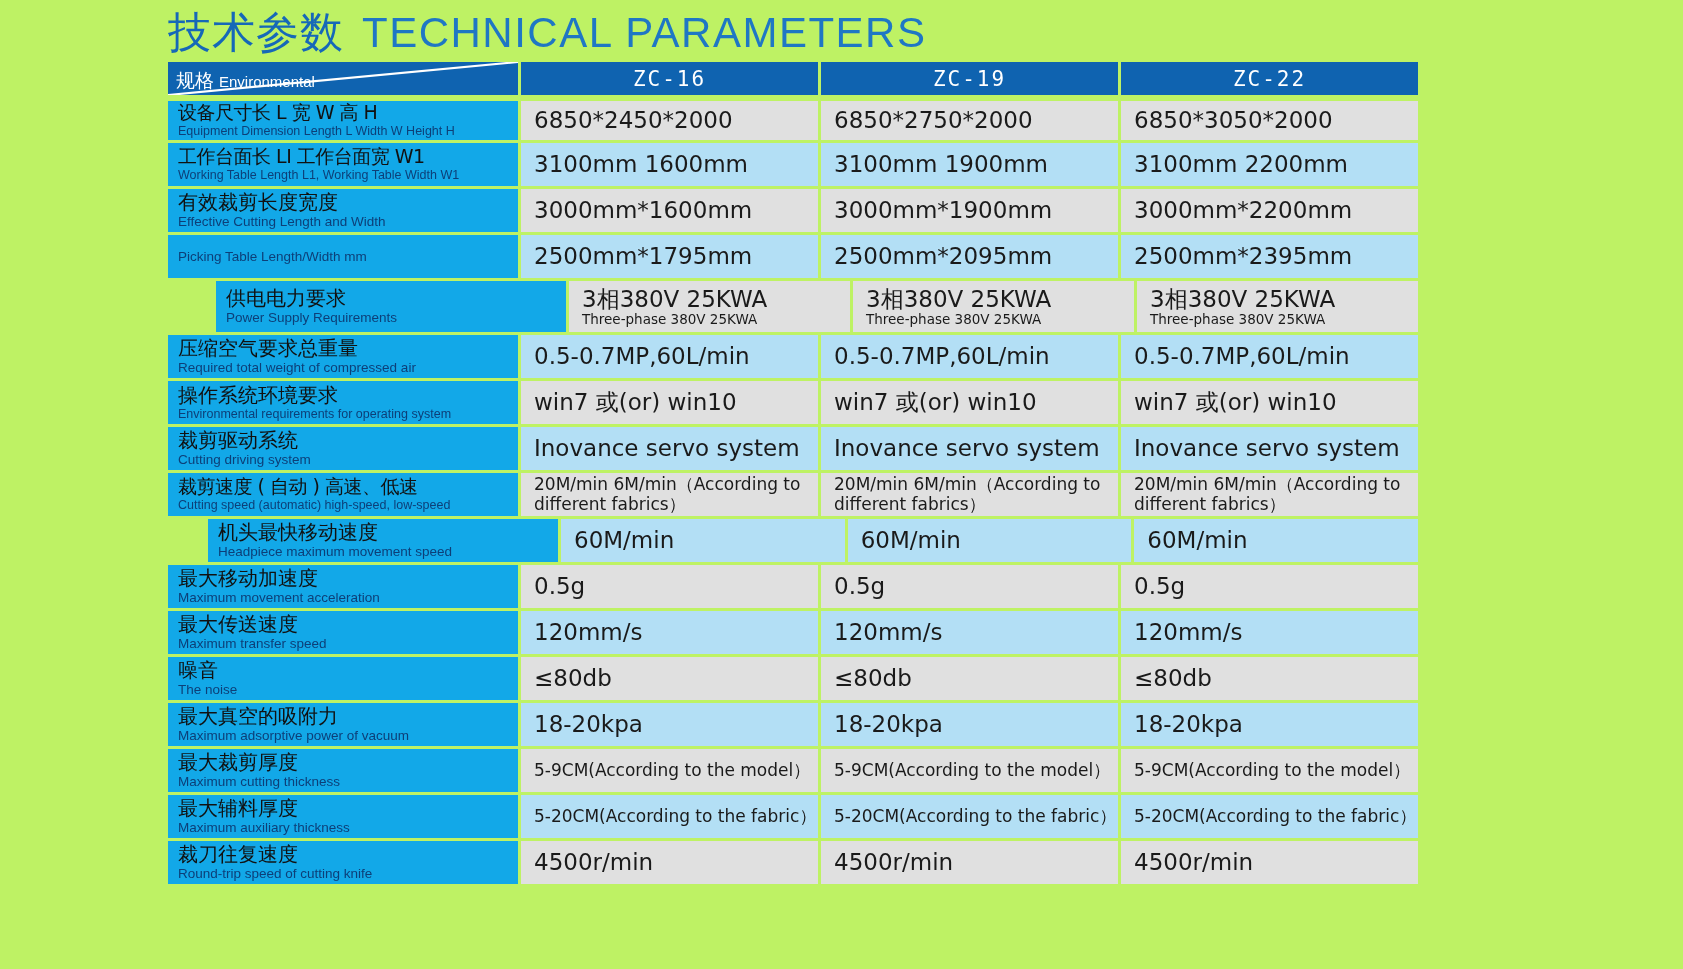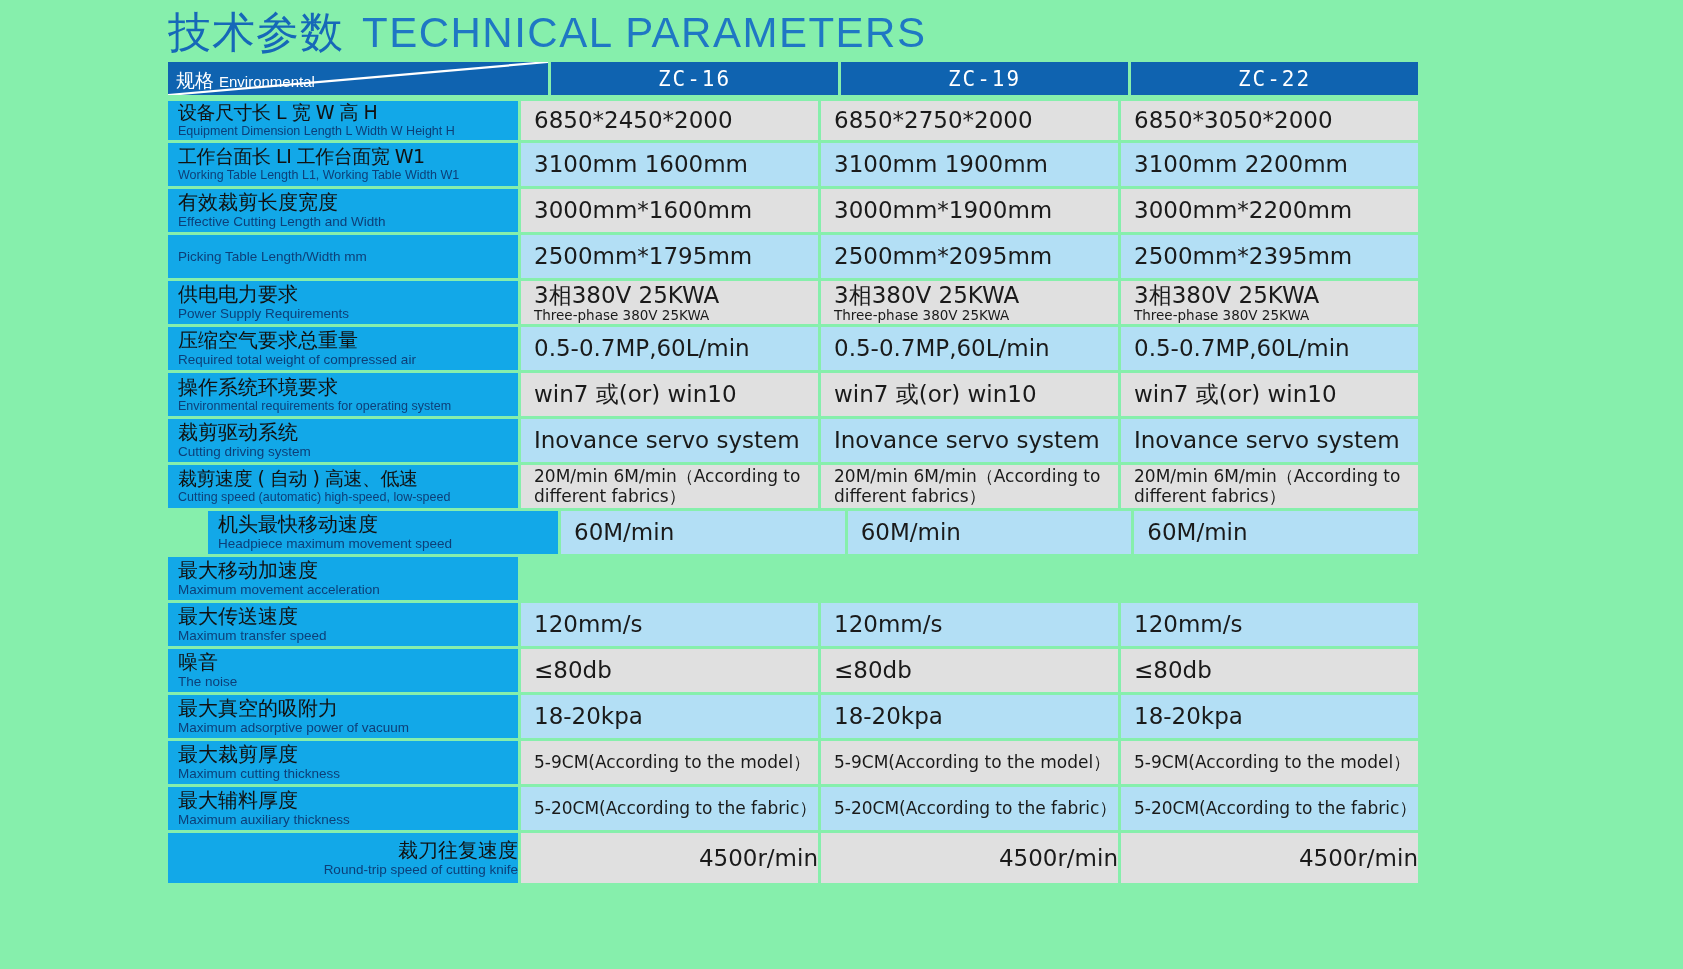--- a/index.html
+++ b/index.html
@@ -11,21 +11,21 @@
     width: 1683px;
     height: 969px;
     font-family: "Liberation Sans", "DejaVu Sans", sans-serif;
     overflow: hidden;
   }
 
   .page {
     position: relative;
     width: 1683px;
     height: 969px;
-    background: #86efac;
+    background: #bef264;
   }
 
   
   .title-wrap {
     position: absolute;
     left: 168px;
     top: 4px;
     display: flex;
     align-items: baseline;
     white-space: nowrap;
@@ -59,21 +59,21 @@
   .row {
     display: flex;
     column-gap: 3px;
   }
 
   
   .hdr-row { height: 33px; }
 
   .hdr-corner {
     position: relative;
-    width: 380px;
+    width: 350px;
     background: #0f63b0;
     overflow: hidden;
   }
   .hdr-corner .diag {
     position: absolute;
     left: 0; top: 0;
     width: 100%;
     height: 100%;
   }
   .spec-label {
@@ -268,21 +268,21 @@
           <div class="data-cell bg-blue">
             <div class="main">2500mm*1795mm</div>
           </div>
           <div class="data-cell bg-blue">
             <div class="main">2500mm*2095mm</div>
           </div>
           <div class="data-cell bg-blue">
             <div class="main">2500mm*2395mm</div>
           </div>
         </div>
-        <div class="row" style="height: 43px;">
+        <div class="row" style="height: 51px; margin-left: 48px;">
           <div class="label-cell">
             <div class="cn">供电电力要求</div>
             <div class="en">Power Supply Requirements</div>
           </div>
           <div class="data-cell bg-gray">
             <div class="main">3相380V 25KWA</div>
             <div class="sub">Three-phase 380V 25KWA</div>
           </div>
           <div class="data-cell bg-gray">
             <div class="main">3相380V 25KWA</div>
@@ -361,21 +361,21 @@
           <div class="data-cell bg-blue">
             <div class="main">60M/min</div>
           </div>
           <div class="data-cell bg-blue">
             <div class="main">60M/min</div>
           </div>
           <div class="data-cell bg-blue">
             <div class="main">60M/min</div>
           </div>
         </div>
-        <div class="row" style="height: 43px; flex-direction: column;">
+        <div class="row" style="height: 43px;">
           <div class="label-cell">
             <div class="cn">最大移动加速度</div>
             <div class="en">Maximum movement acceleration</div>
           </div>
           <div class="data-cell bg-gray">
             <div class="main">0.5g</div>
           </div>
           <div class="data-cell bg-gray">
             <div class="main">0.5g</div>
           </div>
@@ -451,21 +451,21 @@
           <div class="data-cell bg-blue">
             <div class="main sm">5-20CM(According to the fabric）</div>
           </div>
           <div class="data-cell bg-blue">
             <div class="main sm">5-20CM(According to the fabric）</div>
           </div>
           <div class="data-cell bg-blue">
             <div class="main sm">5-20CM(According to the fabric）</div>
           </div>
         </div>
-        <div class="row" style="height: 50px; text-align: right;">
+        <div class="row" style="height: 43px;">
           <div class="label-cell">
             <div class="cn">裁刀往复速度</div>
             <div class="en">Round-trip speed of cutting knife</div>
           </div>
           <div class="data-cell bg-gray">
             <div class="main">4500r/min</div>
           </div>
           <div class="data-cell bg-gray">
             <div class="main">4500r/min</div>
           </div>

